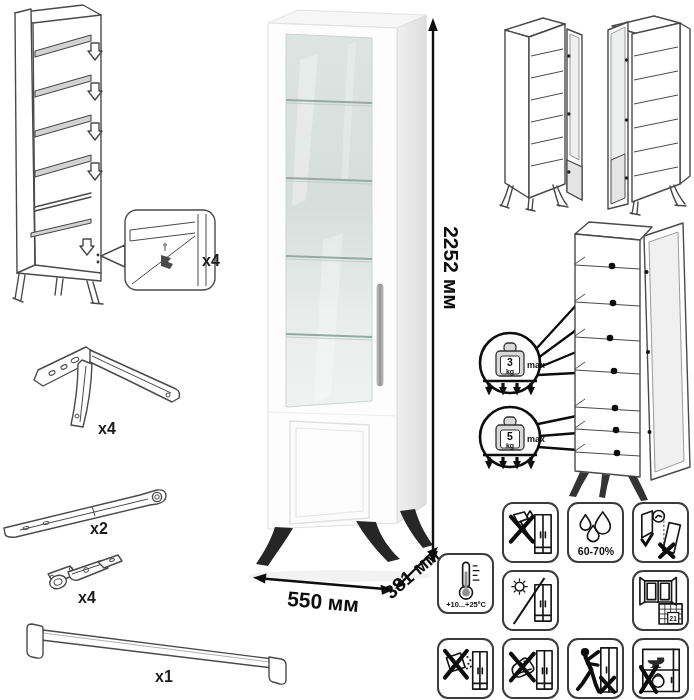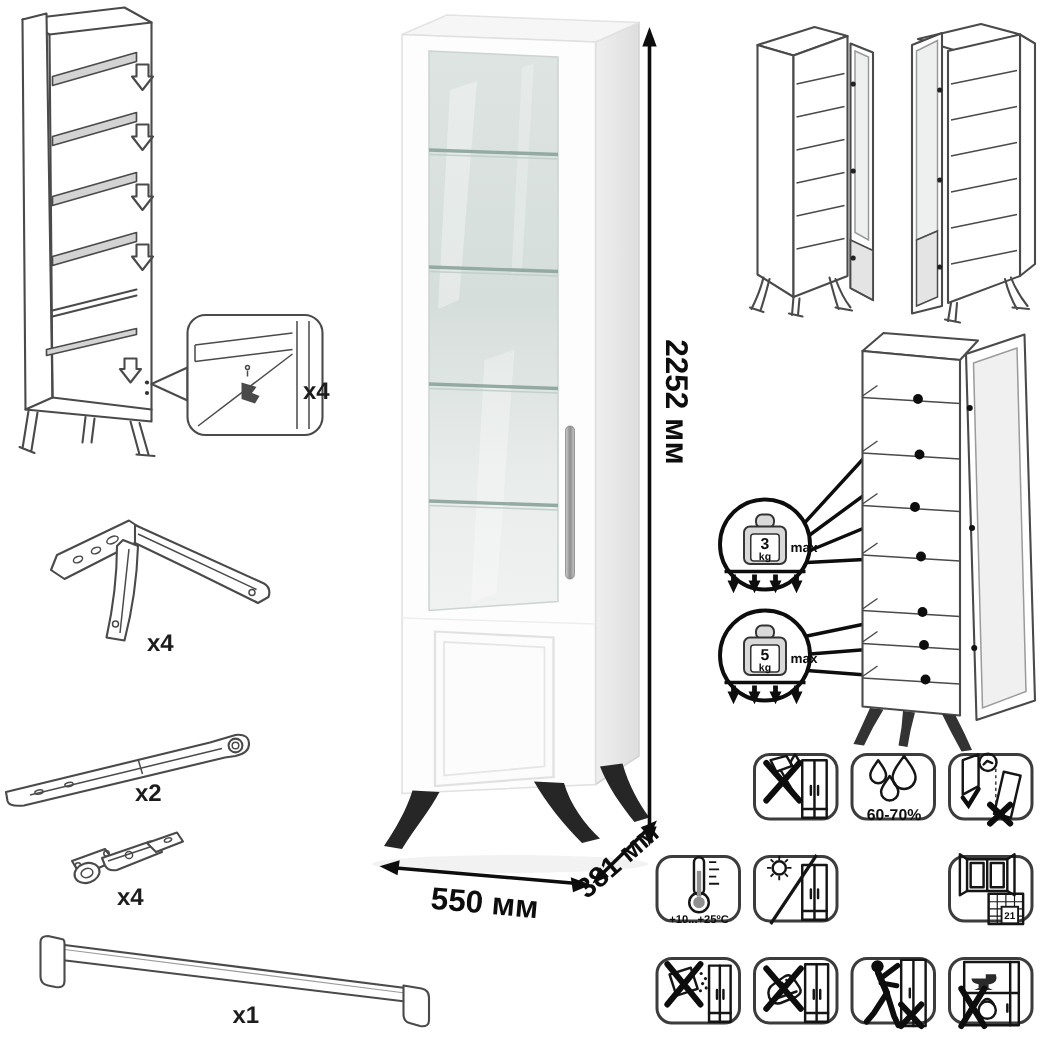--- a/index.html
+++ b/index.html
@@ -12,21 +12,21 @@
   .on{fill:none;stroke:#4a4a4a;stroke-width:1.4;stroke-linejoin:round;stroke-linecap:round;}
   .thin{fill:none;stroke:#4a4a4a;stroke-width:1;stroke-linejoin:round;}
   .sh{fill:#d3d3d3;stroke:#4a4a4a;stroke-width:1.1;stroke-linejoin:round;}
   .qty{font-weight:bold;font-size:16px;fill:#1c1c1c;font-family:"Liberation Sans",sans-serif;}
   .dim{font-weight:bold;font-size:21px;fill:#0d0d0d;font-family:"Liberation Sans",sans-serif;}
   .dimline{stroke:#0d0d0d;stroke-width:2.4;fill:none;}
   .dimhead{fill:#0d0d0d;stroke:none;}
   .fan{stroke:#0d0d0d;stroke-width:2.3;fill:none;}
   .i{fill:none;stroke:#151515;stroke-width:1.7;stroke-linejoin:round;stroke-linecap:round;}
   .x{stroke:#0d0d0d;stroke-width:4.2;stroke-linecap:round;fill:none;}
-  .cell{position:absolute;width:57px;height:45px;background:#fff;border:2.4px solid #3c3c3c;
+  .cell{position:absolute;width:57px;height:61px;background:#fff;border:2.4px solid #3c3c3c;
         border-radius:11px;box-sizing:border-box;display:flex;align-items:center;justify-content:center;}
   .it{font-weight:bold;fill:#0d0d0d;font-family:"Liberation Sans",sans-serif;}
 </style>
 </head>
 <body>
 
 <div class="sheet">
 
   <svg class="abs" style="left:5px;top:3px" width="225" height="312" viewBox="0 0 225 312">
     <g>
@@ -334,21 +334,21 @@
       <path class="i" d="M18.5,10 L21,7.5 L24.5,9" stroke-width="1.2"></path>
       <path d="M4,33 L8,38.5 L15,27" fill="none" stroke="#0d0d0d" stroke-width="3" stroke-linecap="round"></path>
       <g transform="rotate(13 35 31)">
           <rect class="i" x="29" y="16" width="12" height="30" stroke-width="1.5"></rect>
         </g>
       <path d="M27,13 L27,41" stroke="#333" stroke-width="1" stroke-dasharray="2.2,2.2" fill="none"></path>
       <path class="x" d="M23,38 L37,51 M37,38 L23,51" stroke-width="3.6"></path>
     </svg>
   </div>
 
-  <div class="cell" style="left:437px;top:570px">
+  <div class="cell" style="left:437px;top:553px">
     <svg width="46" height="50" viewBox="0 0 48 52">
       <rect class="i" x="20.5" y="3.5" width="7" height="26" rx="3.5"></rect>
       <circle class="i" cx="24" cy="35" r="6.8"></circle>
       <circle cx="24" cy="35" r="4" fill="#909090"></circle>
       <path d="M24,13 V31" stroke="#909090" stroke-width="3"></path>
       <path d="M31,7 h5 M31,12 h7 M31,17 h5 M31,22 h7" stroke="#151515" stroke-width="1.3"></path>
       <text class="it" x="24" y="49.5" font-size="7.8" text-anchor="middle">+10...+25ºC</text>
     </svg>
   </div>
   <div class="cell" style="left:502px;top:570px">

